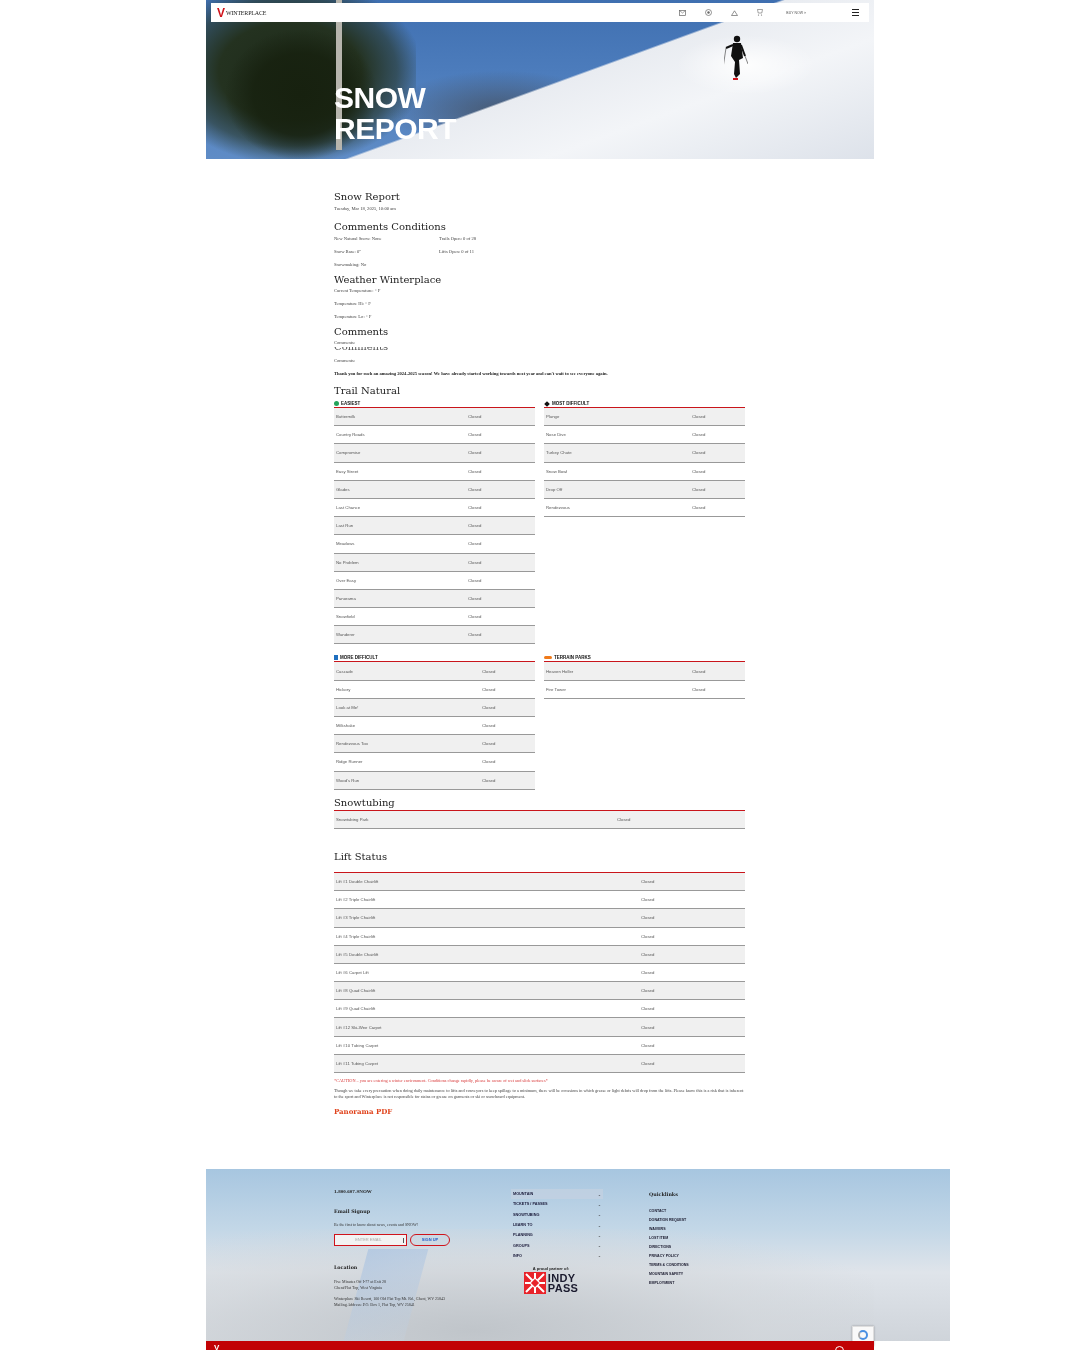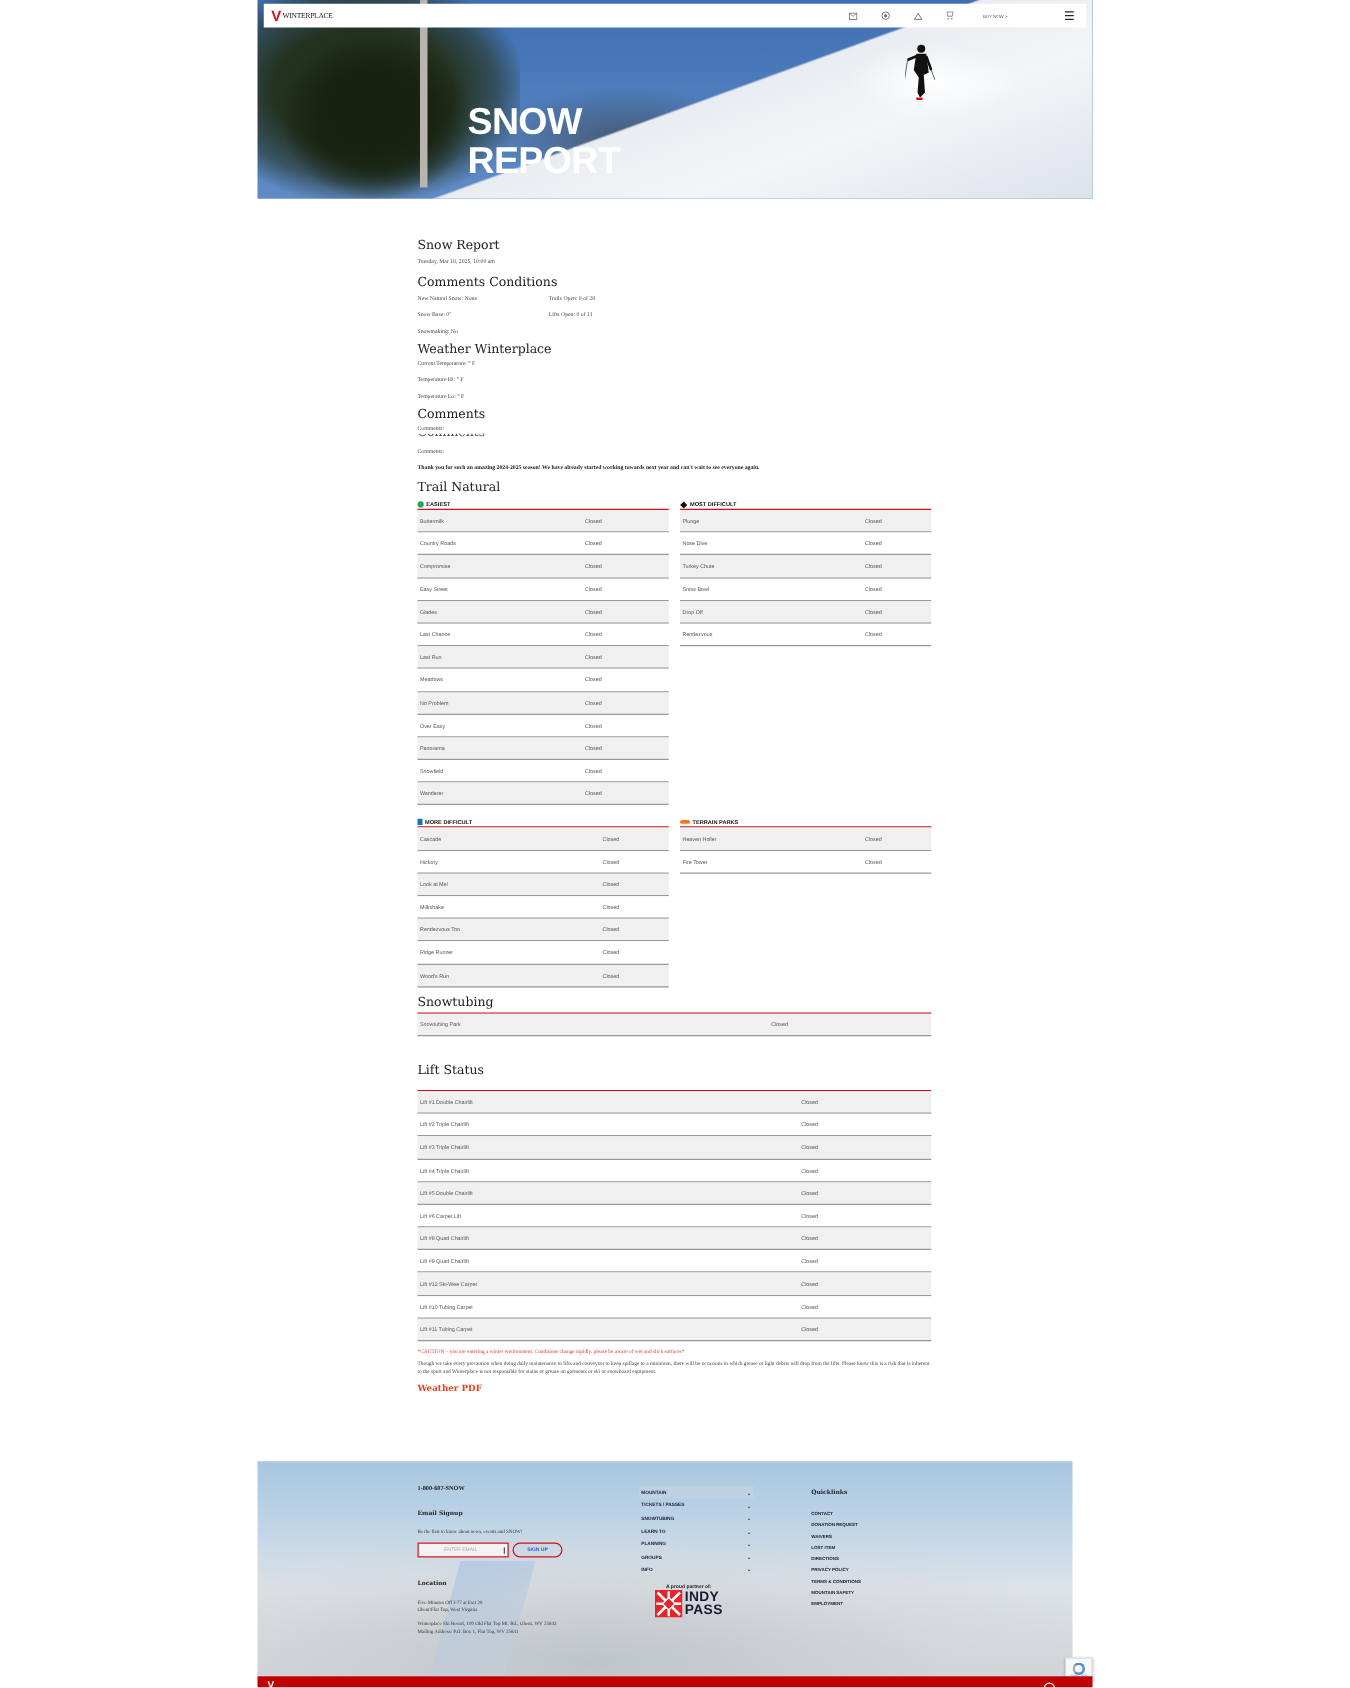--- a/index.html
+++ b/index.html
@@ -17,21 +17,21 @@
     background: radial-gradient(ellipse at 50% 50%, #17210f 0%, rgba(23,33,15,0.85) 45%, rgba(0,0,0,0) 72%); }
   .hero .pole { position: absolute; left: 130px; top: 0; width: 6px; height: 150px; background: #b7b5ad; }
   .hero .brush { position: absolute; left: 180px; top: 70px; width: 230px; height: 60px;
     background: radial-gradient(ellipse at 50% 70%, rgba(60,55,50,0.55) 0%, rgba(60,55,50,0) 70%); }
   .hero .slope { position: absolute; left: 0; top: 0; width: 668px; height: 159px;
     background: linear-gradient(160deg, rgba(0,0,0,0) 52%, #e9ecf1 52.5%, #f3f5f8 70%, #dde2ea 100%); }
   .hero .spray { position: absolute; left: 470px; top: 35px; width: 140px; height: 60px;
     background: radial-gradient(ellipse at 50% 50%, rgba(255,255,255,0.9) 0%, rgba(255,255,255,0) 70%); }
   .hero .skier { position: absolute; left: 518px; top: 34px; width: 24px; height: 58px; }
   .hero-title { position: absolute; left: 128px; top: 82px; color: #fff; font-family: "Liberation Sans", sans-serif;
-    font-weight: 700; font-size: 30px; line-height: 31px; letter-spacing: -0.5px; margin-left: 40px; }
+    font-weight: 700; font-size: 30px; line-height: 31px; letter-spacing: -0.5px; }
 
   
   .navbar { position: absolute; left: 5px; top: 3px; width: 658px; height: 19px; background: #fff;
     display: flex; align-items: center; padding: 0 6px; }
   .logo { display: flex; align-items: center; gap: 1px; }
   .logo-v { color: #d0131b; font-weight: 700; font-size: 12px; font-family: "Liberation Sans", sans-serif; line-height: 1; }
   .logo-text { font-family: "Liberation Serif", serif; font-size: 6px; color: #222; letter-spacing: -0.2px; }
   .nav-icons { margin-left: auto; display: flex; align-items: center; gap: 18px; padding-right: 4px; }
   .nav-icon { width: 8px; height: 8px; display: inline-flex; align-items: center; justify-content: center; color: #666; font-size: 6px; }
   .buy-now { font-size: 3.5px; color: #555; margin-left: 4px; margin-right: 28px; }
@@ -66,21 +66,21 @@
 
   .full-table .trow { grid-template-columns: 281px 1fr; }
   .lift-table .trow { grid-template-columns: 305px 1fr; }
   .section-rule { border-bottom: 1px solid #c9151b; }
 
   .caution { font-size: 4.3px; color: #d93a3a; margin-top: 5px; }
   .disclaimer { font-size: 4.3px; color: #444; margin-top: 5px; line-height: 6px; }
   .pdf-link { font-family: "DejaVu Serif", serif; font-weight: 700; font-size: 7px; color: #e0431c; margin-top: 6px; display: inline-block; text-decoration: none; }
 
   
-  .footer { position: absolute; left: 0; top: 1169px; width: 652px; height: 172px; overflow: hidden;
+  .footer { position: absolute; left: 0; top: 1169px; width: 744px; height: 172px; overflow: hidden;
     background: linear-gradient(180deg, #a7c6e0 0%, #c3d7e7 35%, #dfe4ea 60%, #cfd4da 100%); }
   .footer .hill { position: absolute; left: 0; top: 60px; width: 668px; height: 112px;
     background: radial-gradient(ellipse at 40% 90%, rgba(190,195,200,0.9) 0%, rgba(210,214,218,0.6) 50%, rgba(0,0,0,0) 80%); }
   .footer .trail { position: absolute; left: 150px; top: 80px; width: 60px; height: 92px;
     background: linear-gradient(160deg, rgba(170,195,225,0.7), rgba(200,215,230,0.2)); transform: skewX(-15deg); }
   .f-col1 { position: absolute; left: 128px; top: 20px; width: 160px; font-family: "Liberation Serif", serif; }
   .f-phone { font-size: 5px; font-weight: 700; color: #222; }
   .f-h { font-family: "DejaVu Serif", serif; font-size: 4.8px; font-weight: 700; color: #222; }
   .f-text { font-size: 4px; color: #333; line-height: 6.5px; }
   .email-row { display: flex; align-items: center; gap: 3px; margin-top: 5px; }
@@ -408,21 +408,21 @@
           <span>Closed</span>
         </div>
         <div class="trow">
           <span>Lift #11 Tubing Carpet</span>
           <span>Closed</span>
         </div>
       </div>
 
     <div class="caution">*CAUTION – you are entering a winter environment. Conditions change rapidly, please be aware of wet and slick surfaces*</div>
     <div class="disclaimer">Though we take every precaution when doing daily maintenance to lifts and conveyors to keep spillage to a minimum, there will be occasions in which grease or light debris will drop from the lifts. Please know this is a risk that is inherent to the sport and Winterplace is not responsible for stains or grease on garments or ski or snowboard equipment.</div>
-    <a class="pdf-link">Weather PDF</a>
+    <a class="pdf-link">Panorama PDF</a>
   </div>
 
   <div class="footer">
     <div class="hill"></div>
     <div class="trail"></div>
 
     <div class="f-col1">
       <div class="f-phone">1-800-607-SNOW</div>
       <div class="f-h" style="margin-top:14px;">Email Signup</div>
       <div class="f-text" style="margin-top:8px;">Be the first to know about news, events and SNOW!</div>

